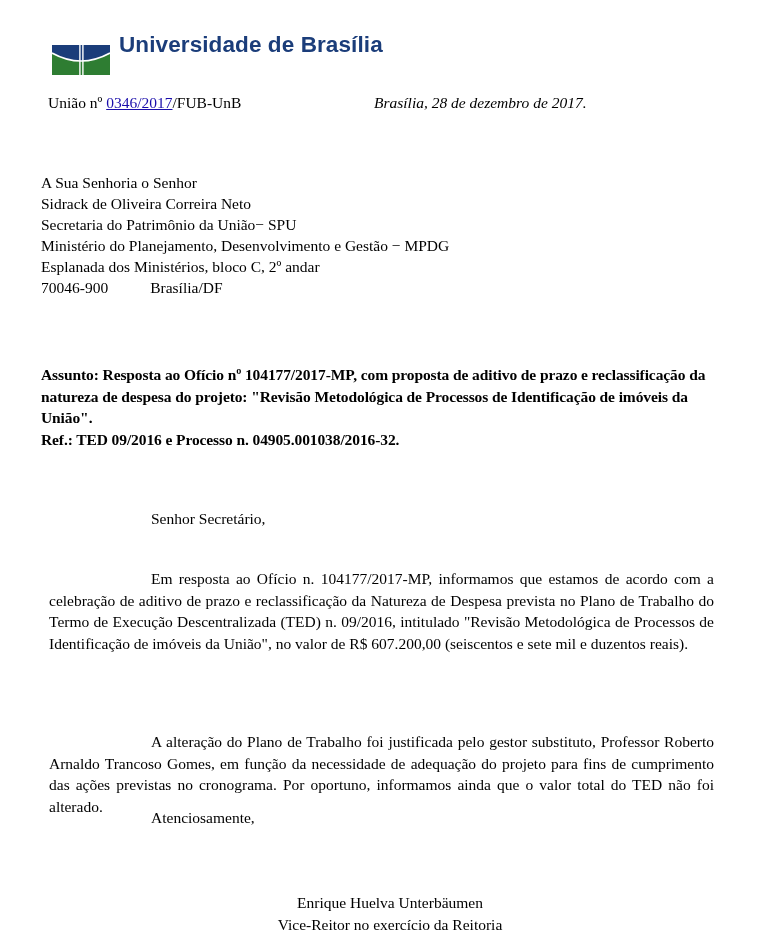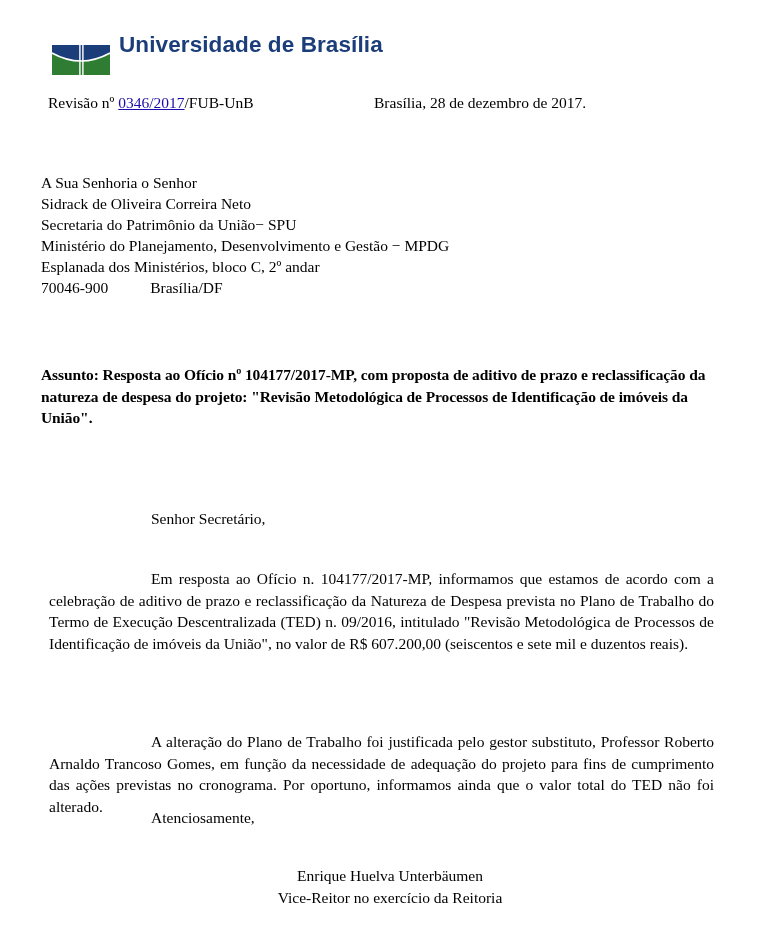--- a/index.html
+++ b/index.html
@@ -9,52 +9,53 @@
   .logo { position:absolute; left:52px; top:45px; width:58px; height:30px; }
   .brand { position:absolute; left:119px; top:32px; font-family:"Liberation Sans", sans-serif;
            font-weight:bold; font-size:22.5px; color:#1b3d7a; letter-spacing:0.1px; }
   .link { color:#1a0dab; text-decoration:underline; }
   .addr div { height:21px; line-height:21px; }
   .subject { position:absolute; left:41px; top:364px; width:670px; font-weight:bold;
              font-family:"Liberation Serif", serif; font-size:15.5px; line-height:21.5px;
              letter-spacing:-0.1px; }
   .para { position:absolute; left:49px; width:665px; text-align:justify; line-height:21.6px; }
   .para .indent { display:inline-block; width:102px; }
-  .center { position:absolute; left:200px; width:380px; text-align:center; }
+  .center { position:absolute; left:200px; width:380px; text-align:center;margin-top:27px; }
 </style>
 </head>
 <body>
 
 <svg class="logo" viewBox="0 0 58 30">
   <rect x="0" y="0" width="58" height="30" fill="#2e7d32"></rect>
   <path d="M0,0 H58 V8 Q29,24 0,8 Z" fill="#1b3d7a"></path>
   <path d="M0,8 Q29,24 58,8" fill="none" stroke="#ffffff" stroke-width="1.6"></path>
   <rect x="27.2" y="0" width="1.4" height="30" fill="#ffffff"></rect>
   <rect x="30.2" y="0" width="1.4" height="30" fill="#ffffff"></rect>
 </svg>
 <div class="brand">Universidade de Brasília</div>
 
 <div class="abs" style="left:48px; top:94px;">
-  <span>Revisão nº </span><a class="link">0346/2017</a><span>/FUB-UnB</span>
+  <span>União nº </span><a class="link">0346/2017</a><span>/FUB-UnB</span>
 </div>
-<div class="abs" style="left:374px; top:94px;">Brasília, 28 de dezembro de 2017.</div>
+<div class="abs" style="left:374px; top:94px;font-style:italic;">Brasília, 28 de dezembro de 2017.</div>
 
 <div class="abs addr" style="left:41px; top:172px;">
   <div>A Sua Senhoria o Senhor</div>
   <div>Sidrack de Oliveira Correira Neto</div>
   <div>Secretaria do Patrimônio da União−  SPU</div>
   <div>Ministério do Planejamento, Desenvolvimento e Gestão −  MPDG</div>
   <div>Esplanada dos Ministérios, bloco C, 2º andar</div>
   <div>
     <span>70046-900</span><span style="display:inline-block;width:42px"></span><span>Brasília/DF</span>
   </div>
 </div>
 
 <div class="subject">
   <div>Assunto: Resposta ao Ofício nº 104177/2017-MP, com proposta de aditivo de prazo e reclassificação da natureza de despesa do projeto: "Revisão Metodológica de Processos de Identificação de imóveis da União".</div>
+  <div>Ref.: TED 09/2016 e Processo n. 04905.001038/2016-32.</div>
 </div>
 
 <div class="abs" style="left:151px; top:510px;">Senhor Secretário,</div>
 
 <div class="para" style="top:568px;"><span class="indent"></span><span>Em resposta ao Ofício n. 104177/2017-MP,  informamos que estamos de acordo com a celebração de aditivo de prazo e reclassificação da Natureza de Despesa prevista no Plano de Trabalho do Termo de Execução Descentralizada (TED) n.  09/2016, intitulado "Revisão Metodológica de Processos de Identificação de imóveis da União", no valor de R$ 607.200,00 (seiscentos e sete mil e duzentos reais).</span></div>
 
 <div class="para" style="top:683px;margin-top:48px;"><span class="indent"></span><span>A alteração do Plano de Trabalho foi justificada pelo gestor substituto, Professor Roberto Arnaldo Trancoso Gomes, em função da necessidade de adequação do projeto para fins de cumprimento das ações previstas no cronograma. Por oportuno, informamos ainda que o valor total do TED não foi alterado.</span></div>
 
 <div class="abs" style="left:151px; top:809px;">Atenciosamente,</div>
 

